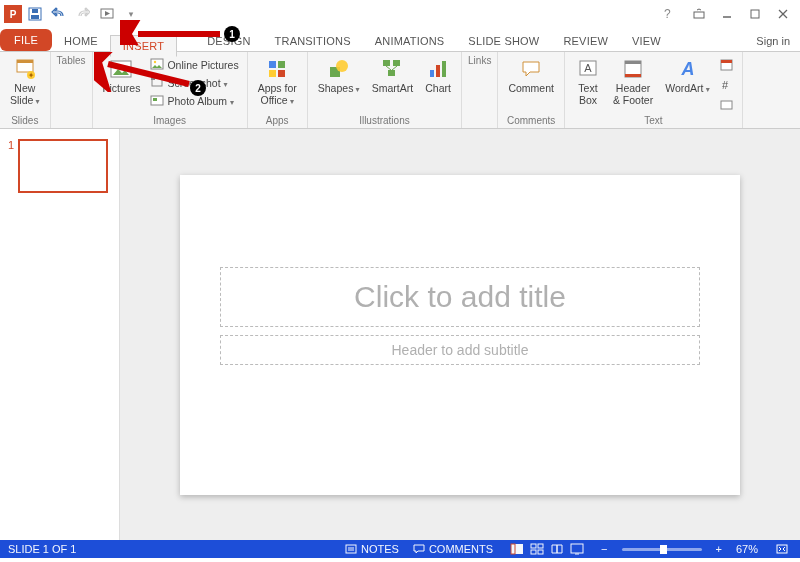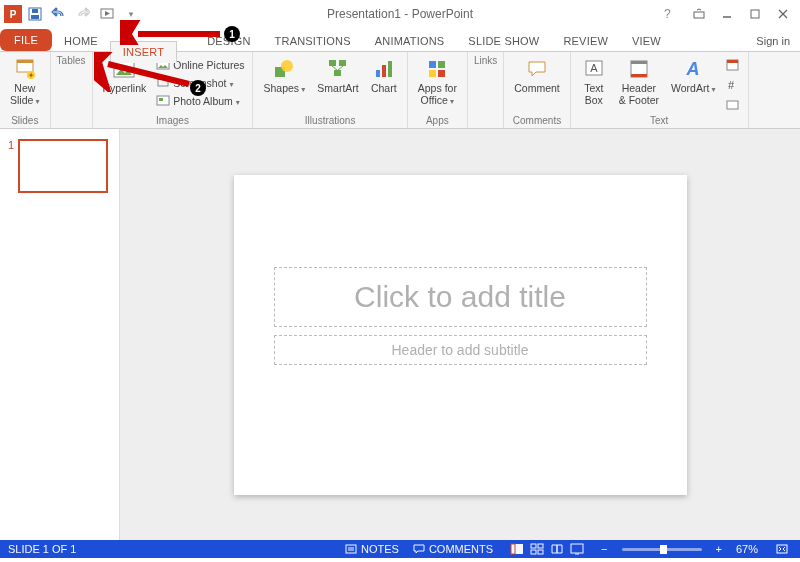--- a/index.html
+++ b/index.html
@@ -13,21 +13,21 @@
   .qat-btn.disabled { color:#ccc; }
   .titlebar .title { position:absolute; left:0; right:0; text-align:center; font-size:12px; color:#666; pointer-events:none; }
   .titlebar .wincontrols { margin-left:auto; display:flex; align-items:center; gap:2px; padding-right:4px; }
   .winbtn { width:26px; height:20px; display:flex; align-items:center; justify-content:center; color:#666; font-size:12px; }
   .helpbtn { width:20px; color:#888; font-size:12px; }
 
   
   .tabs { height: 23px; display:flex; align-items:flex-end; background:#fff; padding-left:0; position:relative; }
   .tab { padding: 4px 12px 4px; font-size:11px; color:#555; text-transform: uppercase; letter-spacing: .2px; cursor:pointer; }
   .tab.file { background:#d24726; color:#fff; padding:5px 14px;border-radius:6px; }
-  .tab.active { color:#d24726; border:1px solid #ccc; border-bottom:1px solid #f5f5f5; background:#f5f5f5; position:relative; top:12px; }
+  .tab.active { color:#d24726; border:1px solid #ccc; border-bottom:1px solid #f5f5f5; background:#f5f5f5; position:relative; top:6px; }
   .signin { margin-left:auto; padding:4px 10px; color:#555; font-size:11px; }
 
   
   .ribbon { height: 78px; background:#f5f5f5; border-top:1px solid #ccc; border-bottom:1px solid #ccc; display:flex; }
   .group { border-right:1px solid #ddd; padding:2px 6px 1px; display:flex; flex-direction:column; align-items:center; justify-content:space-between; }
   .group-body { display:flex; align-items:flex-start; gap:4px; flex:1; }
   .group-label { font-size:10px; color:#777; text-align:center; padding:1px 0; white-space:nowrap; }
   .bigbtn { display:flex; flex-direction:column; align-items:center; justify-content:flex-start; padding:2px 4px 0; min-width:34px; text-align:center; line-height:1.1; }
   .bigbtn .ico { width:26px; height:26px; display:flex; align-items:center; justify-content:center; margin-bottom:1px; }
   .bigbtn .lbl { font-size:10.5px; color:#444; }
@@ -38,21 +38,21 @@
   .disabled-txt { color:#bbb; }
   .disabled-ico svg * { stroke:#ccc !important; fill:#ccc !important; }
 
   
   .workarea { display:flex; height: calc(562px - 28px - 23px - 78px - 22px); }
   .thumbs { width:120px; background:#fff; border-right:1px solid #ddd; padding:10px 8px; }
   .thumb-wrap { display:flex; gap:4px; }
   .thumb-num { font-size:11px; color:#d24726; }
   .thumb { width:90px; height:54px; border:2px solid #d24726; background:#fff; }
   .canvas { flex:1; background:#eee; display:flex; align-items:center; justify-content:center; position:relative; }
-  .slide { width:453px; height:320px; background:#fff; box-shadow:0 2px 6px rgba(0,0,0,.25); position:relative; }
+  .slide { width:560px; height:320px; background:#fff; box-shadow:0 2px 6px rgba(0,0,0,.25); position:relative; }
   .ph { position:absolute; border:1px dashed #bbb; color:#b0b0b0; display:flex; align-items:center; justify-content:center; }
   .ph-title { left:40px; right:40px; top:92px; height:60px; font-size:30px; font-family:"Calibri Light","Segoe UI Light",sans-serif; }
   .ph-sub { left:40px; right:40px; top:160px; height:30px; font-size:14px; color:#b0b0b0; }
 
   
   .status { height:18px; background:#1d4ed8; color:#fff; display:flex; align-items:center; font-size:11px; padding:0 8px; gap:14px; }
   .status .spacer { flex:1; }
   .status .sbtn { display:flex; align-items:center; gap:4px; opacity:.95; }
   .viewbtn { width:20px; height:14px; display:flex; align-items:center; justify-content:center; }
   .zoom-slider { width:80px; height:3px; background:rgba(255,255,255,.5); position:relative; border-radius:2px; }
@@ -86,21 +86,20 @@
         </svg>
     </div>
     <div class="qat-btn">
       <svg width="14" height="14">
           <rect x="1" y="2" width="12" height="9" fill="none" stroke="#777"></rect>
           <path d="M5 4l5 2.5L5 9z" fill="#777"></path>
         </svg>
     </div>
     <div class="qat-btn" style="font-size:9px;color:#888;">▾</div>
   </div>
-  <div class="title">Presentation1 - PowerPoint</div>
   <div class="wincontrols">
     <div class="helpbtn">?</div>
     <div class="winbtn">
         <svg width="12" height="12">
           <rect x="1" y="4" width="10" height="6" fill="none" stroke="#666"></rect>
           <path d="M4 2l2-1 2 1" fill="none" stroke="#666"></path>
         </svg>
       </div>
     <div class="winbtn">
         <svg width="10" height="10">
@@ -161,21 +160,21 @@
   <div class="group">
     <div class="group-body">
       <div class="bigbtn">
         <span class="ico">
             <svg width="24" height="22">
               <rect x="2" y="3" width="20" height="16" fill="#fff" stroke="#888"></rect>
               <circle cx="8" cy="8" r="2" fill="#fc3"></circle>
               <path d="M4 17l5-6 4 4 3-3 4 5z" fill="#6aa84f"></path>
             </svg>
           </span>
-        <span class="lbl">Hyperlink</span>
+        <span class="lbl">Pictures</span>
       </div>
       <div class="stack">
         <div class="smallbtn">
             <span class="small-ico">
               <svg width="14" height="12">
                 <rect x="1" y="1" width="12" height="10" fill="#fff" stroke="#888"></rect>
                 <circle cx="5" cy="4" r="1.2" fill="#fc3"></circle>
                 <path d="M2 10l3-3 2 2 2-2 3 3z" fill="#6aa84f"></path>
               </svg>
             </span>
@@ -195,20 +194,38 @@
               <svg width="14" height="12">
                 <rect x="1" y="2" width="12" height="9" fill="#fff" stroke="#888"></rect>
                 <rect x="3" y="4" width="4" height="3" fill="#6aa84f"></rect>
               </svg>
             </span>
             <span>Photo Album</span>
           </div>
       </div>
     </div>
     <div class="group-label">Images</div>
+  </div>
+
+  <div class="group">
+    <div class="group-body">
+      <div class="bigbtn">
+          <span class="ico">
+            <svg width="22" height="22">
+              <rect x="3" y="3" width="7" height="7" fill="#4a86e8"></rect>
+              <rect x="12" y="3" width="7" height="7" fill="#6aa84f"></rect>
+              <rect x="3" y="12" width="7" height="7" fill="#fc3"></rect>
+              <rect x="12" y="12" width="7" height="7" fill="#d24726"></rect>
+            </svg>
+          </span>
+          <span class="lbl drop" style="white-space:pre;">Apps for
+Office</span>
+        </div>
+    </div>
+    <div class="group-label">Apps</div>
   </div>
 
   <div class="group">
     <div class="group-body">
       <div class="bigbtn">
           <span class="ico">
             <svg width="22" height="22">
               <rect x="2" y="9" width="10" height="10" fill="#6aa84f"></rect>
               <circle cx="14" cy="8" r="6" fill="#fc3" opacity=".9"></circle>
             </svg>
@@ -232,38 +249,20 @@
             <svg width="22" height="22">
               <rect x="3" y="12" width="4" height="7" fill="#4a86e8"></rect>
               <rect x="9" y="7" width="4" height="12" fill="#d24726"></rect>
               <rect x="15" y="3" width="4" height="16" fill="#6aa84f"></rect>
             </svg>
           </span>
           <span class="lbl">Chart</span>
         </div>
     </div>
     <div class="group-label">Illustrations</div>
-  </div>
-
-  <div class="group">
-    <div class="group-body">
-      <div class="bigbtn">
-          <span class="ico">
-            <svg width="22" height="22">
-              <rect x="3" y="3" width="7" height="7" fill="#4a86e8"></rect>
-              <rect x="12" y="3" width="7" height="7" fill="#6aa84f"></rect>
-              <rect x="3" y="12" width="7" height="7" fill="#fc3"></rect>
-              <rect x="12" y="12" width="7" height="7" fill="#d24726"></rect>
-            </svg>
-          </span>
-          <span class="lbl drop" style="white-space:pre;">Apps for
-Office</span>
-        </div>
-    </div>
-    <div class="group-label">Apps</div>
   </div>
 
   <div class="group">
     <div class="group-label">Links</div>
   </div>
 
   <div class="group">
     <div class="group-body">
       <div class="bigbtn">
           <span class="ico">

